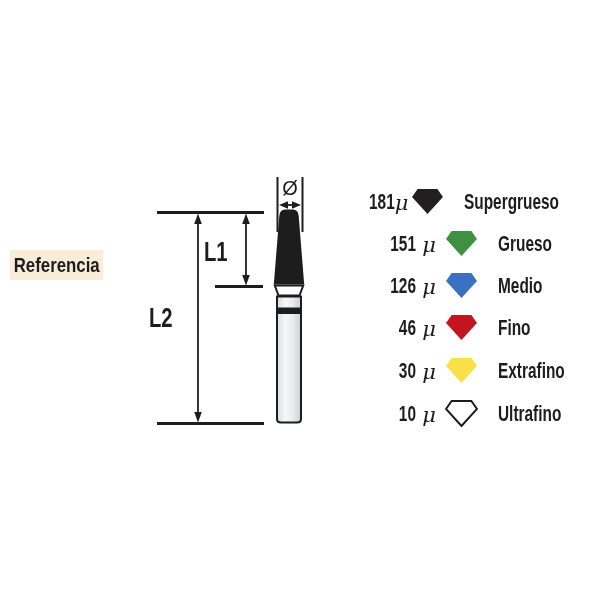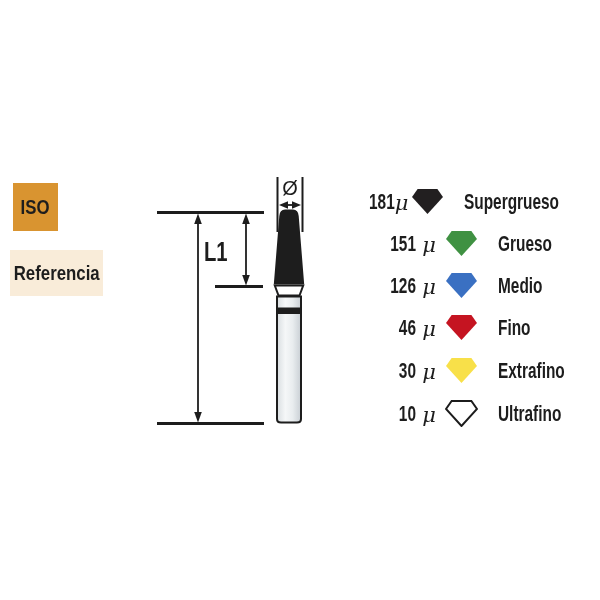--- a/index.html
+++ b/index.html
@@ -12,21 +12,21 @@
     display:inline-block; font-weight:bold; color:#1d1d1d;
     transform:scaleX(0.70); transform-origin:center center; white-space:nowrap;
   }
   
   .iso-badge {
     position:absolute; left:13px; top:183px; width:45px; height:48px;
     background:#d99430; display:flex; align-items:center; justify-content:center;
   }
   .iso-badge .cond { font-size:21px; transform:scaleX(0.80); }
   .ref-badge {
-    position:absolute; left:10px; top:250px; width:93px; height:46px;
+    position:absolute; left:10px; top:250px; width:93px; height:30px;
     background:#f9ecd9; display:flex; align-items:center; justify-content:center;
   }
   .ref-badge .cond { font-size:21px; transform:scaleX(0.80); }
   
   .dim-label { position:absolute; text-align:left; }
   .l1-label { left:200px; top:237px; width:50px; }
   .l2-label { left:145px; top:303px; width:50px; }
   .l1-label .cond, .l2-label .cond { font-size:27px; transform:scaleX(0.75); }
   .dia-label {
     position:absolute; left:277px; top:177px; width:26px; text-align:center;
@@ -52,23 +52,20 @@
     margin-left:20px; font-size:22px; transform-origin:left center;
   }
   .diamond polygon { stroke:none; }
   .diamond.outlined polygon { stroke:#1c1c1c; stroke-width:6; fill:#ffffff; }
 </style>
 </head>
 <body>
 
 <div class="canvas">
 
-  <div class="iso-badge">
-    <span class="cond">ISO</span>
-  </div>
   <div class="ref-badge">
     <span class="cond">Referencia</span>
   </div>
 
   <svg class="draw" viewBox="0 0 600 600" xmlns="http://www.w3.org/2000/svg">
     <defs>
       <linearGradient id="shankG" x1="0" y1="0" x2="1" y2="0">
         <stop offset="0" stop-color="#d9dee1"></stop>
         <stop offset="0.35" stop-color="#f5f7f8"></stop>
         <stop offset="0.65" stop-color="#e9edef"></stop>
@@ -106,20 +103,23 @@
 
     <path d="M274.8,285.5 L303.2,285.5 L299.5,295.5 L278.5,295.5 Z" fill="#ffffff" stroke="#1d1d1d" stroke-width="2"></path>
 
     <path d="M277,296.5 L301,296.5 L301,419 Q301,422.5 297,422.5 L281,422.5 Q277,422.5 277,419 Z" fill="url(#shankG)" stroke="#1d1d1d" stroke-width="2"></path>
 
     <rect x="276.5" y="307.5" width="25" height="6.5" fill="#1d1d1d"></rect>
   </svg>
 
   <div class="dim-label l1-label">
     <span class="cond">L1</span>
+  </div>
+  <div class="dim-label l2-label">
+    <span class="cond">L2</span>
   </div>
   <div class="dia-label">Ø</div>
 
   <div class="legend-row" style="top:173px">
     <span class="num cond">181</span>
     <span class="mu">μ</span>
     <svg class="diamond" viewBox="0 0 100 82">
         <polygon points="20,3 80,3 97,27 50,79 3,27" fill="#221f20"></polygon>
       </svg>
     <span class="lab cond">Supergrueso</span>

